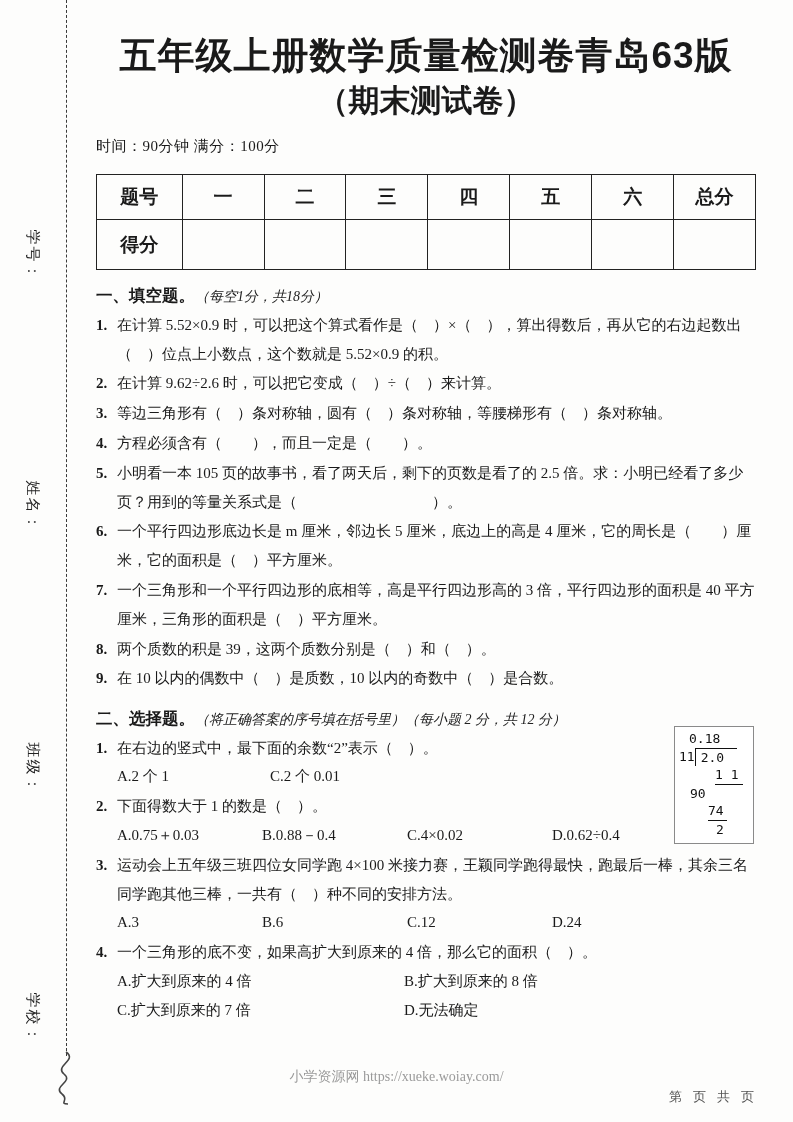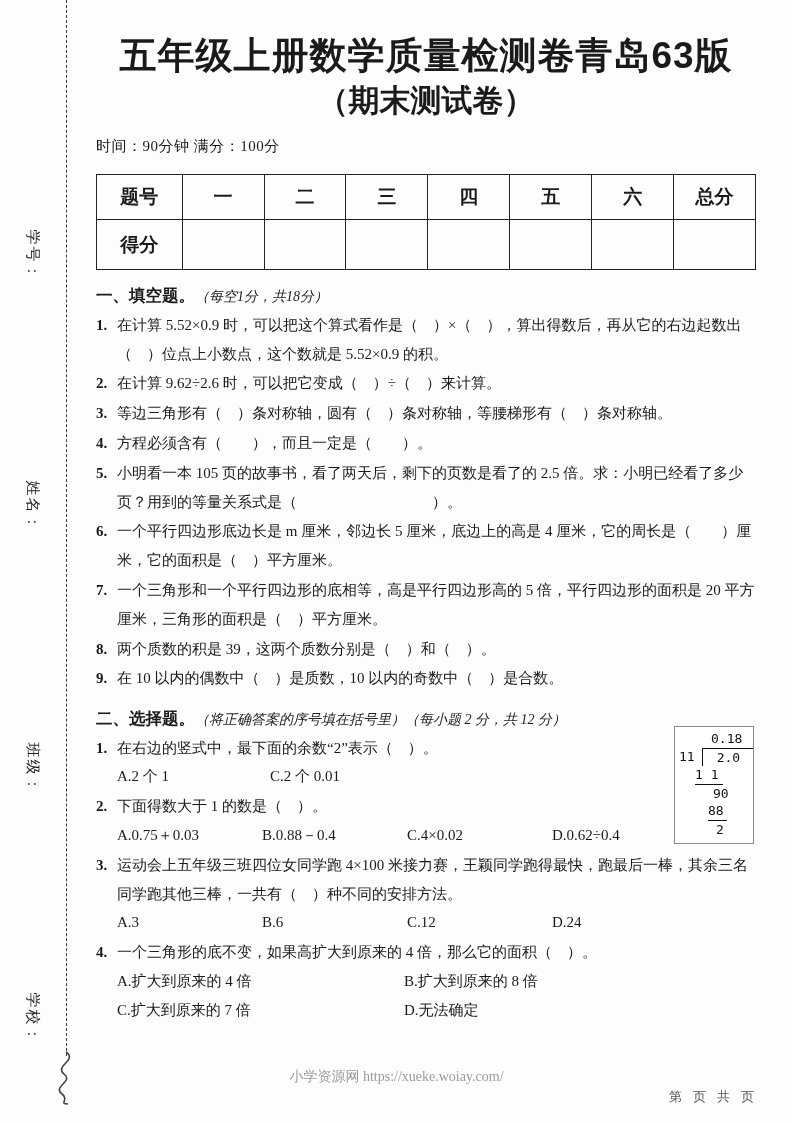--- a/index.html
+++ b/index.html
@@ -43,25 +43,25 @@
   .choices.three .choice { width:153px; }
   .choices.four  .choice { width:145px; }
   .choices.two   .choice { width:287px; }
   .sec2-wrap { position:relative; }
   
   .division-box {
     position:absolute; top:20px; right:2px; width:80px;
     border:1px solid #8a8a8a; background:#fff; padding:3px 4px 5px;
     font-family:"DejaVu Sans Mono",monospace; font-size:13px; line-height:1.35; color:#111;
   }
-  .dv-quotient { margin-left:32px; }
+  .dv-quotient { margin-left:10px; }
   .dv-main { display:flex; }
-  .dv-dividend { border-top:1.3px solid #111; border-left:1.3px solid #111; padding:0 13px 0 14px; margin-left:7px; }
-  .dv-l1 { margin-left:16px; width:28px; border-bottom:1.3px solid #111; }
-  .dv-l2 { margin-left:34px; }
+  .dv-dividend { border-top:1.3px solid #111; border-left:1.3px solid #111; padding:0 13px 0 5px; margin-left:0; }
+  .dv-l1 { margin-left:36px; width:28px; border-bottom:1.3px solid #111; }
+  .dv-l2 { margin-left:11px; }
   .dv-l3 { margin-left:29px; width:19px; border-bottom:1.3px solid #111; }
   .dv-l4 { margin-left:37px; }
   
   .footer-url { position:absolute; left:0; right:0; bottom:36px; text-align:center; font-size:14px; color:#9a9a9a; }
   .page-note { position:absolute; right:28px; bottom:16px; font-size:13px; color:#555; letter-spacing:11px; }
 </style>
 </head>
 <body>
 
 <div class="page">
@@ -141,21 +141,21 @@
     <div class="question">
       <span class="q-num">5.</span>
       <span class="q-text">小明看一本 105 页的故事书，看了两天后，剩下的页数是看了的 2.5 倍。求：小明已经看了多少页？用到的等量关系式是（　　　　　　　　　）。</span>
     </div>
     <div class="question">
       <span class="q-num">6.</span>
       <span class="q-text">一个平行四边形底边长是 m 厘米，邻边长 5 厘米，底边上的高是 4 厘米，它的周长是（　　）厘米，它的面积是（　）平方厘米。</span>
     </div>
     <div class="question">
       <span class="q-num">7.</span>
-      <span class="q-text">一个三角形和一个平行四边形的底相等，高是平行四边形高的 5 倍，平行四边形的面积是 20 平方厘米，三角形的面积是（　）平方厘米。</span>
+      <span class="q-text">一个三角形和一个平行四边形的底相等，高是平行四边形高的 3 倍，平行四边形的面积是 40 平方厘米，三角形的面积是（　）平方厘米。</span>
     </div>
     <div class="question">
       <span class="q-num">8.</span>
       <span class="q-text">两个质数的积是 39，这两个质数分别是（　）和（　）。</span>
     </div>
     <div class="question">
       <span class="q-num">9.</span>
       <span class="q-text">在 10 以内的偶数中（　）是质数，10 以内的奇数中（　）是合数。</span>
     </div>
 
@@ -165,21 +165,21 @@
       </div>
 
       <div class="division-box">
         <div class="dv-quotient">0.18</div>
         <div class="dv-main">
           <span>11</span>
           <span class="dv-dividend">2.0</span>
         </div>
         <div class="dv-l1">1 1</div>
         <div class="dv-l2">90</div>
-        <div class="dv-l3">88</div>
+        <div class="dv-l3">74</div>
         <div class="dv-l4">2</div>
       </div>
 
       <div class="question">
         <span class="q-num">1.</span>
         <span class="q-text">在右边的竖式中，最下面的余数“2”表示（　）。</span>
       </div>
       <div class="choices three">
         <span class="choice">A.2 个 1</span>
         <span class="choice">C.2 个 0.01</span>

